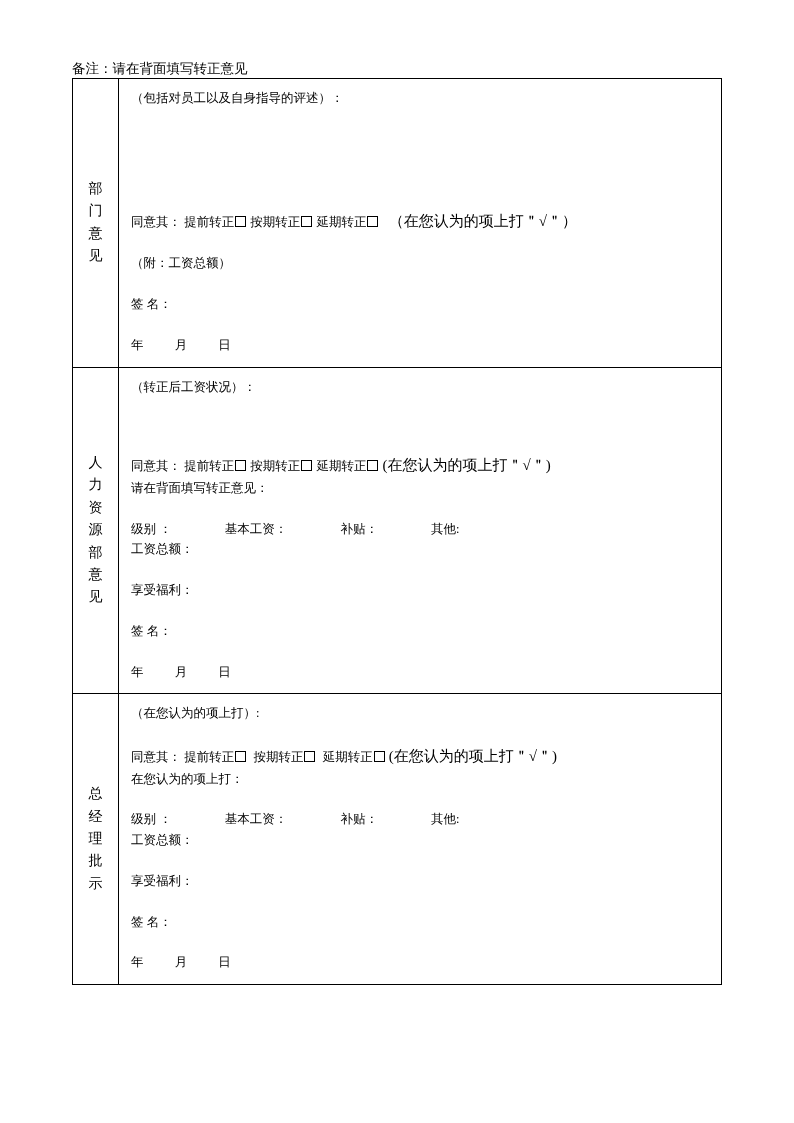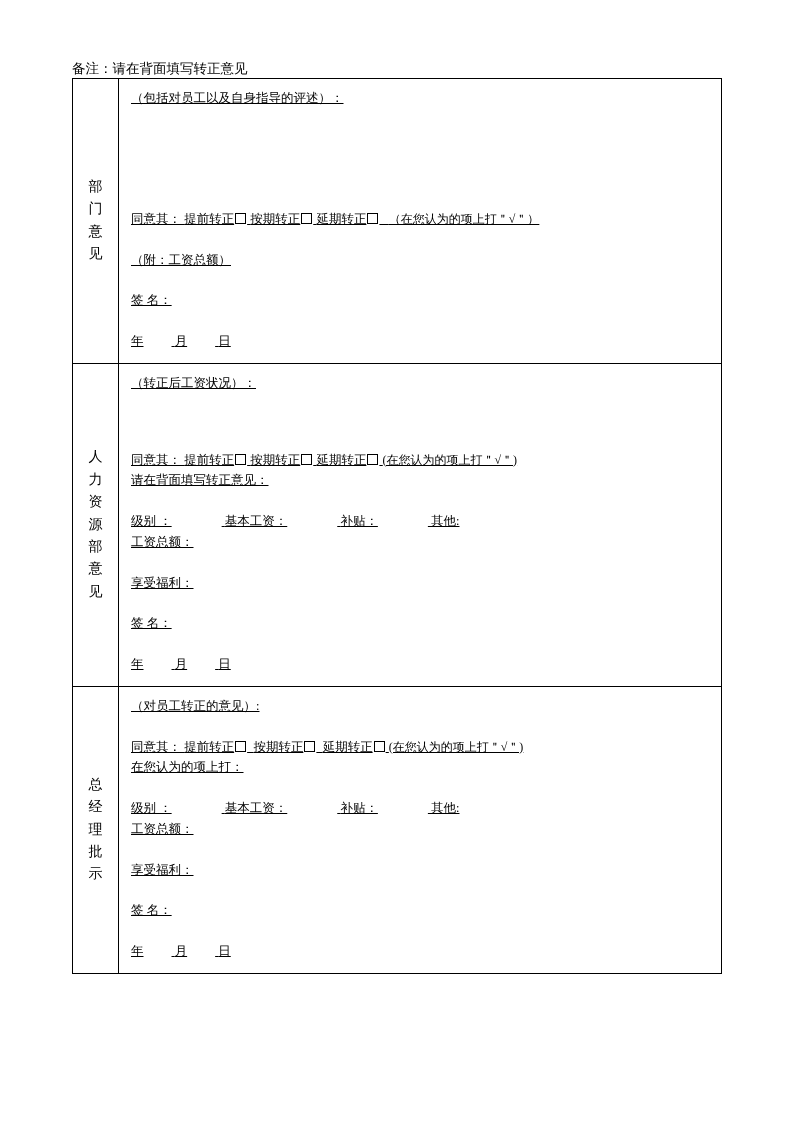--- a/index.html
+++ b/index.html
@@ -39,27 +39,26 @@
       flex-direction: column;
       align-items: center;
     }
     .label-cell .vtext span {
       display: block;
     }
     .content-cell {
       padding: 10px 16px 10px 12px;
       font-size: 12.5px;
       line-height: 1.5;
-      text-decoration: underline;
     }
     .row-block {
       margin-bottom: 2px;
     }
     .small-note {
-      font-size: 12px;
+      font-size: 15px;
     }
     .spacer-lg {
       height: 100px;
     }
     .spacer-md {
       height: 56px;
     }
     .spacer-sm {
       height: 20px;
     }
@@ -168,21 +167,21 @@
     <td class="label-cell">
       <div class="vtext">
         <span>总</span>
         <span>经</span>
         <span>理</span>
         <span>批</span>
         <span>示</span>
       </div>
     </td>
     <td class="content-cell">
-      <div class="row-block">（对员工转正的意见）:</div>
+      <div class="row-block">（在您认为的项上打）:</div>
       <div class="spacer-sm"></div>
       <div class="row-block">
         <span>同意其：</span>
         <span>提前转正</span><span class="cb"></span>&nbsp;
         <span>按期转正</span><span class="cb"></span>&nbsp;
         <span>延期转正</span><span class="cb"></span>
         <span class="small-note">(在您认为的项上打＂√＂)</span>
       </div>
       <div class="row-block">在您认为的项上打：</div>
       <div class="spacer-sm"></div>

